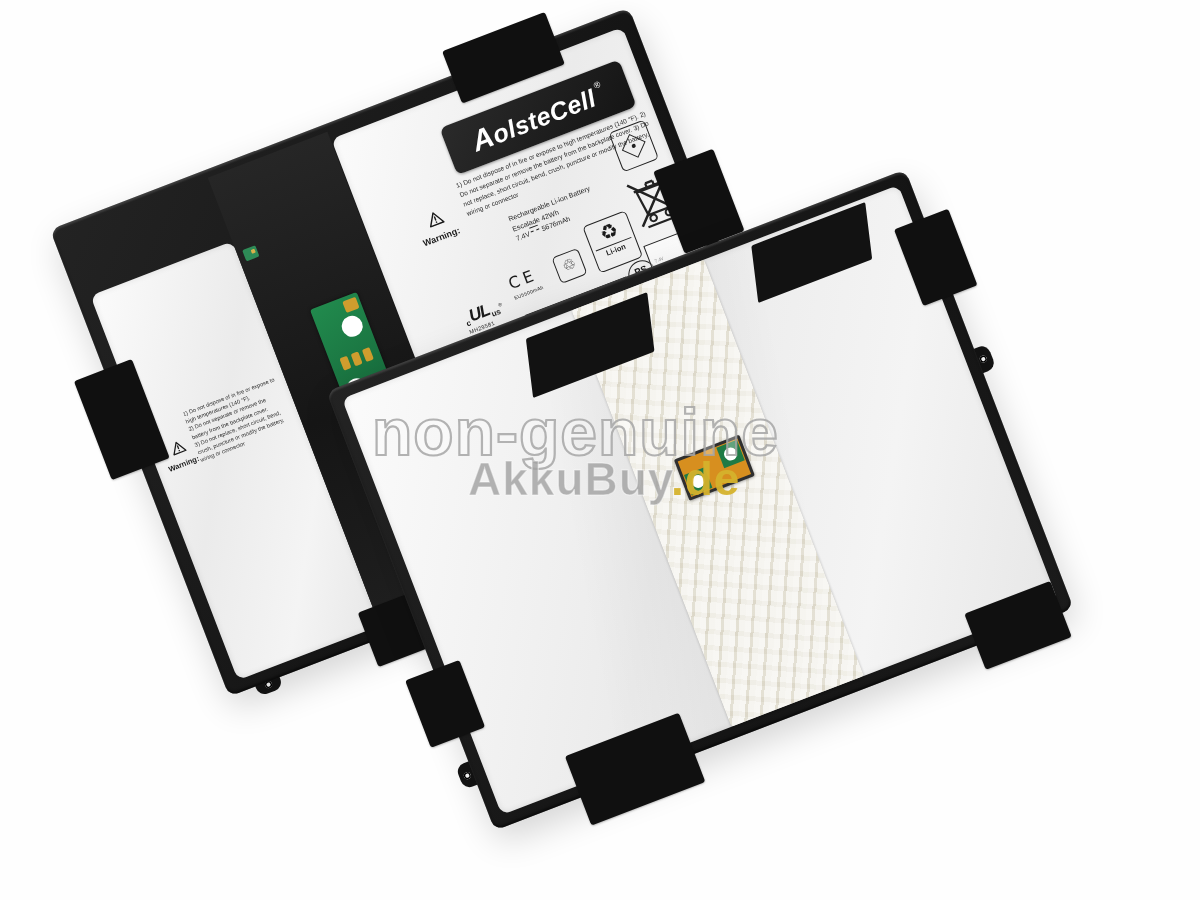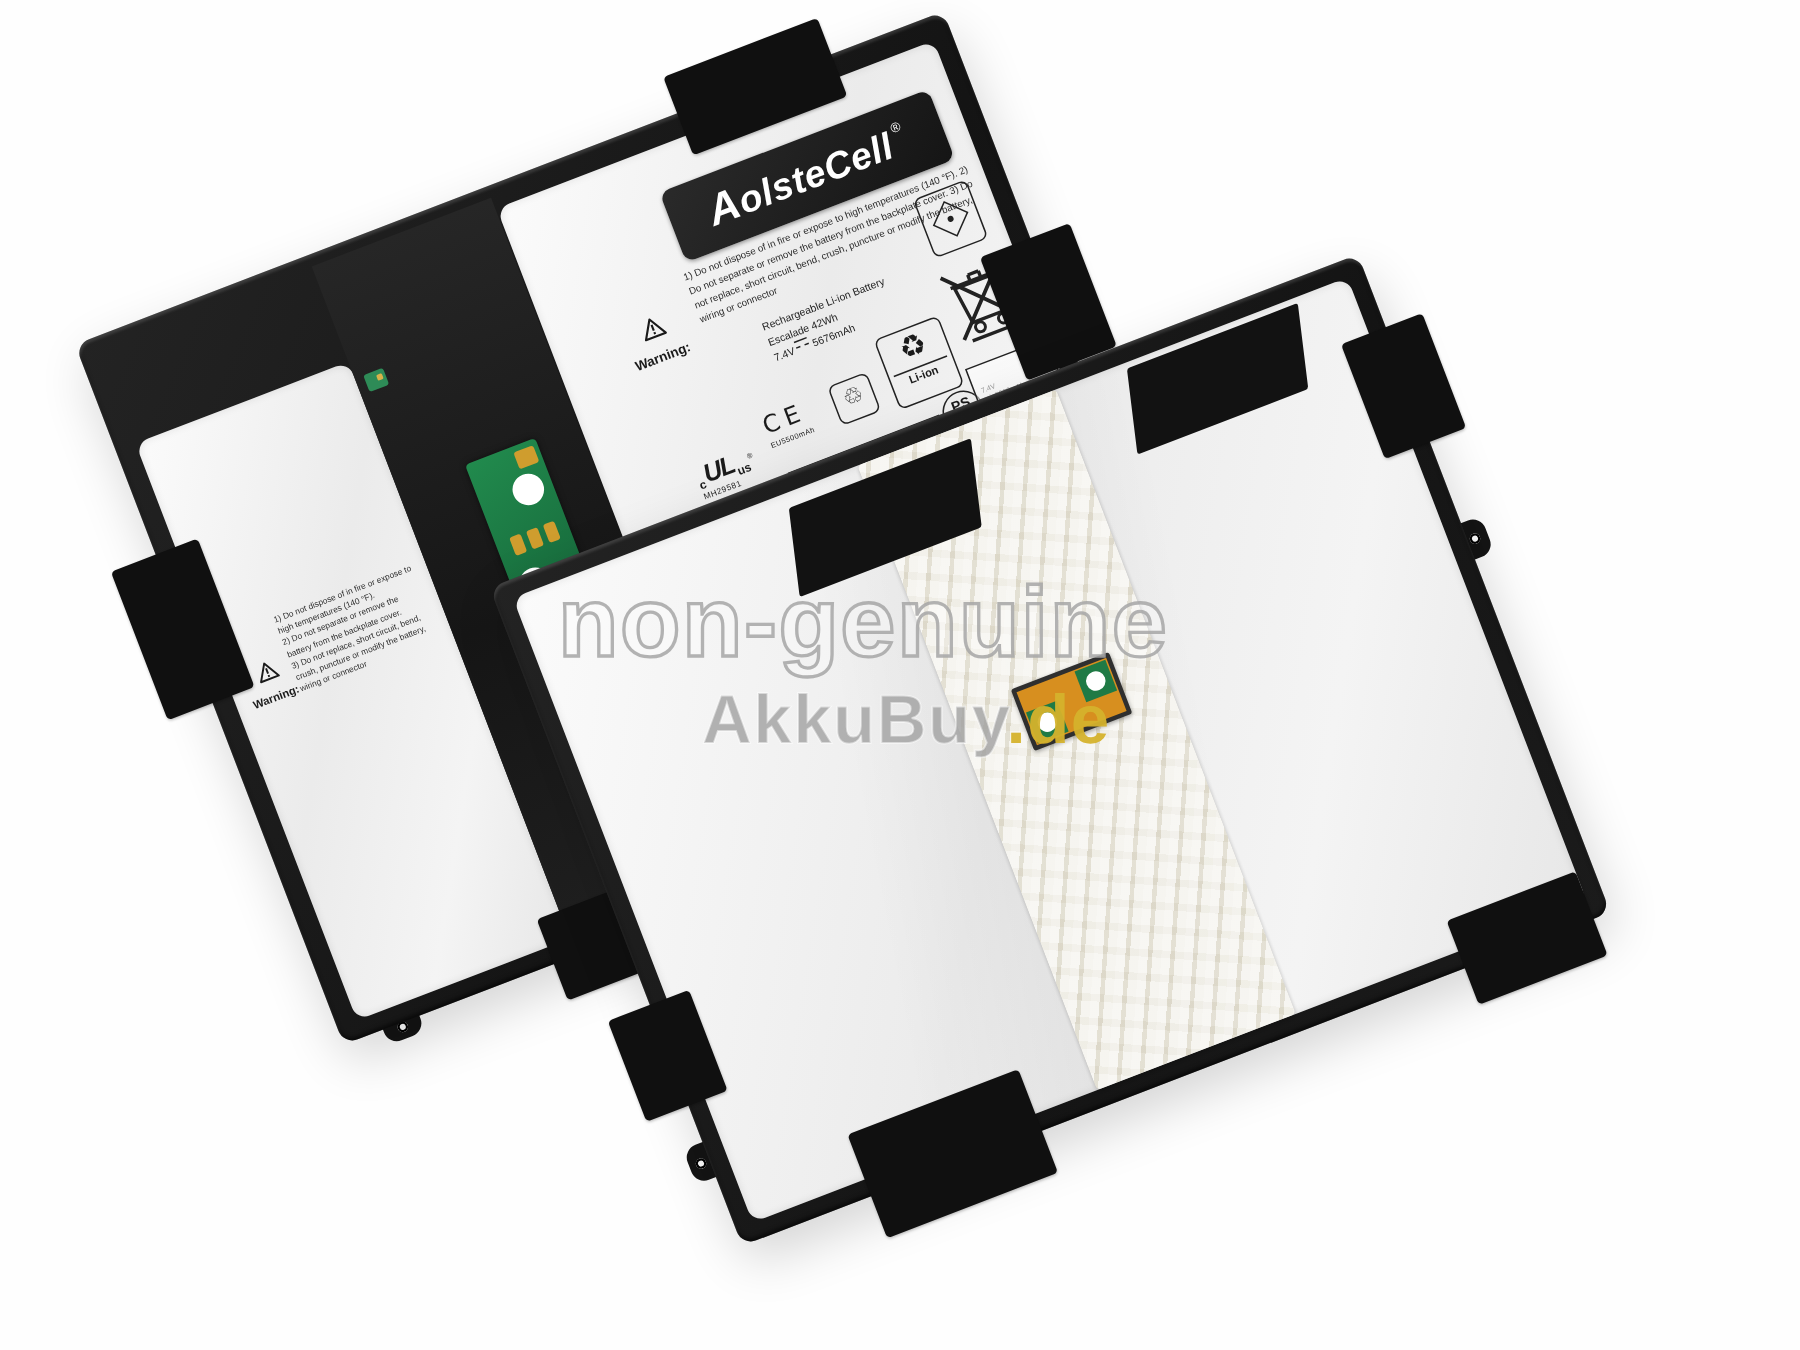--- a/index.html
+++ b/index.html
@@ -106,21 +106,21 @@
   .pcb-window .g{position:absolute;width:22px;height:22px;background:#1f7a45;}
   .pcb-window .g.l{left:1px;bottom:1px;}
   .pcb-window .g.r{right:1px;top:1px;}
   .pcb-window .g .hole2{position:absolute;left:50%;top:50%;width:13px;height:13px;background:#fff;border-radius:50%;transform:translate(-50%,-50%);}
   .topstrip{position:absolute;background:#121212;z-index:4;border-radius:2px;}
   #ts1{left:198px;top:22px;width:130px;height:58px;transform:skewX(-14deg);}
   #ts2{left:442px;top:16px;width:122px;height:56px;transform:skewX(-14deg);}
 
   
   .wm{position:absolute;z-index:60;font-weight:700;pointer-events:none;}
-  #wm1{left:372px;top:376px;font-size:66px;letter-spacing:1px;color:rgba(255,255,255,.30);
+  #wm1{left:372px;top:394px;font-size:66px;letter-spacing:1px;color:rgba(255,255,255,.30);
        -webkit-text-stroke:2.2px rgba(166,166,166,.85);}
   #wm2{left:468px;top:452px;font-size:46px;letter-spacing:1px;}
   #wm2 .brand{color:rgba(162,162,162,.82);-webkit-text-stroke:1.2px rgba(255,255,255,.5);}
   #wm2 .tld{color:rgba(213,178,44,.95);}
 </style>
 </head>
 <body>
 
 <div class="stage">
 

